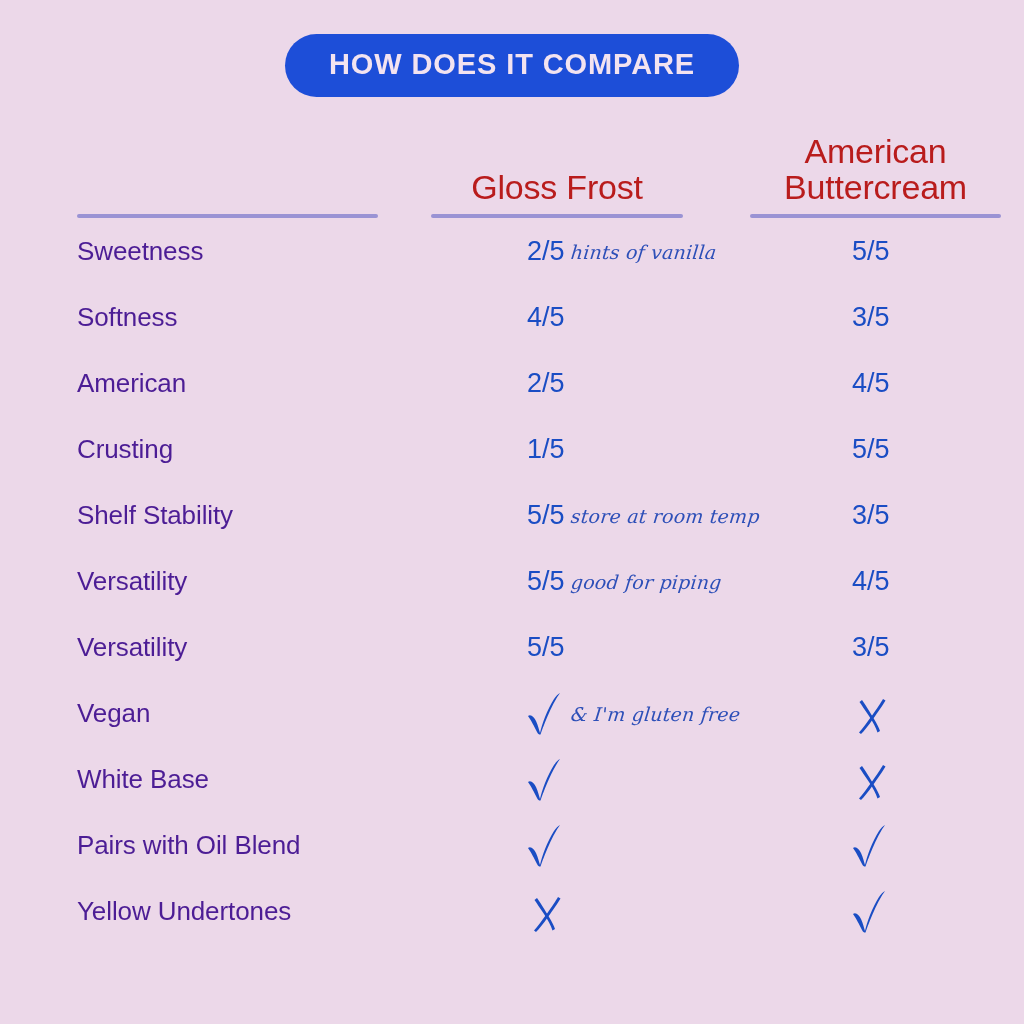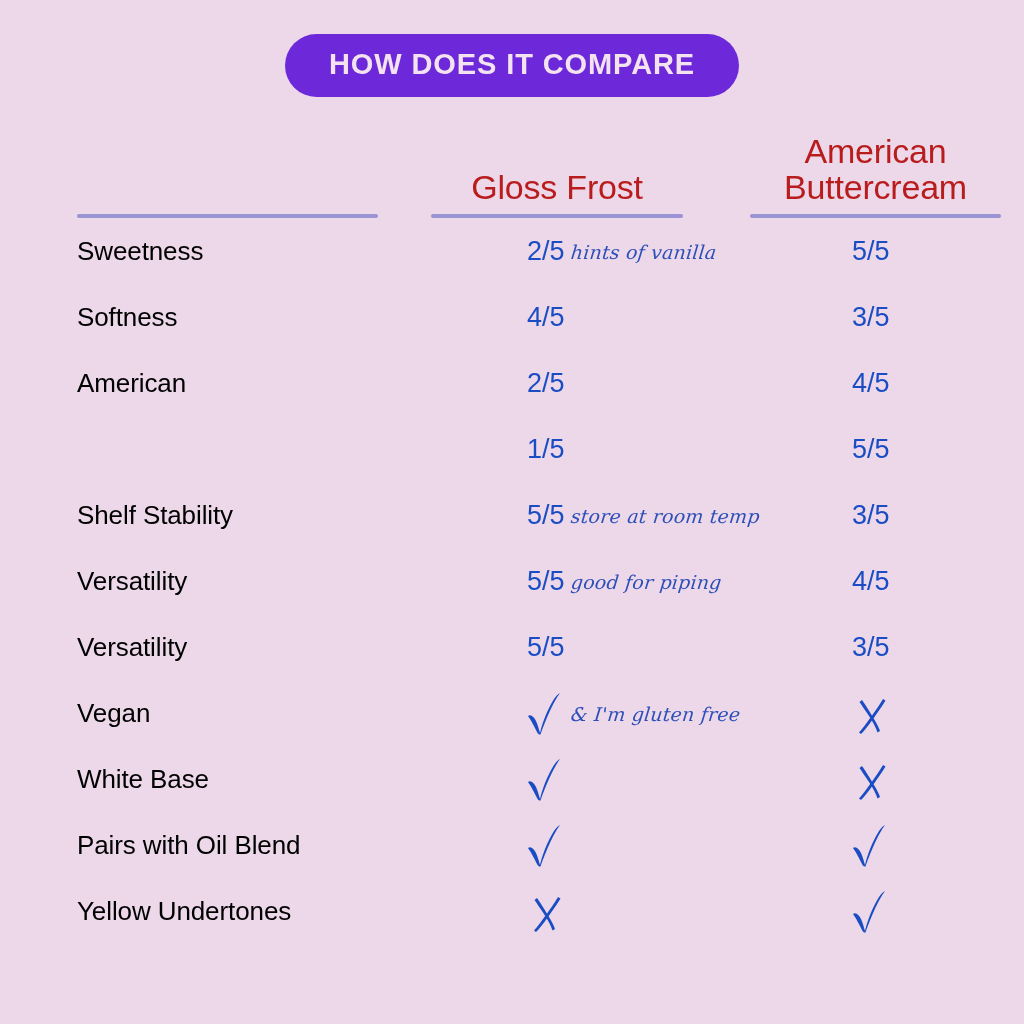--- a/index.html
+++ b/index.html
@@ -16,21 +16,21 @@
   }
 
   
   .badge-wrap {
     width: 100%;
     display: flex;
     justify-content: center;
     padding-top: 34px;
   }
   .badge {
-    background: #6d28d9;
+    background: #1d4ed8;
     color: #f3e3f0;
     border-radius: 40px;
     padding: 16px 44px 18px 44px;
     font-size: 29px;
     font-weight: bold;
     letter-spacing: 0.9px;
     line-height: 1;
     white-space: nowrap;
   }
 
@@ -75,21 +75,21 @@
     background: #9a93d4;
     border-radius: 2px;
     width: 100%;
   }
 
   
   .data-row {
     height: 66px;
   }
   .feature-label {
-    color: #000000;
+    color: #4c1d95;
     font-size: 26px;
     letter-spacing: -0.1px;
     white-space: nowrap;
   }
   .val-cell {
     display: flex;
     align-items: center;
     justify-content: flex-start;
     gap: 6px;
     padding-left: 96px;
@@ -169,20 +169,21 @@
       <div class="row data-row">
         <div class="c-feat feature-label">American</div>
         <div class="val-cell c-gloss">
           <span class="score">2/5</span>
         </div>
         <div class="val-cell amer c-amer">
           <span class="score">4/5</span>
         </div>
       </div>
       <div class="row data-row">
+        <div class="c-feat feature-label">Crusting</div>
         <div class="val-cell c-gloss">
           <span class="score">1/5</span>
         </div>
         <div class="val-cell amer c-amer">
           <span class="score">5/5</span>
         </div>
       </div>
       <div class="row data-row">
         <div class="c-feat feature-label">Shelf Stability</div>
         <div class="val-cell c-gloss">

